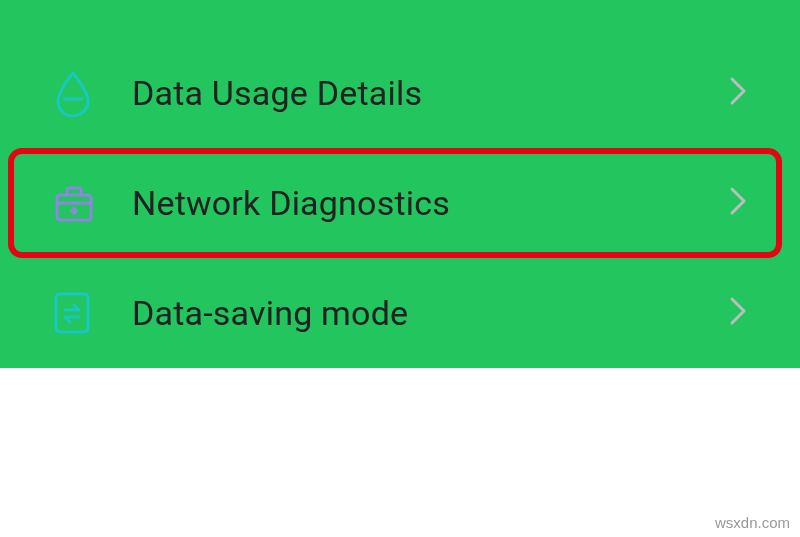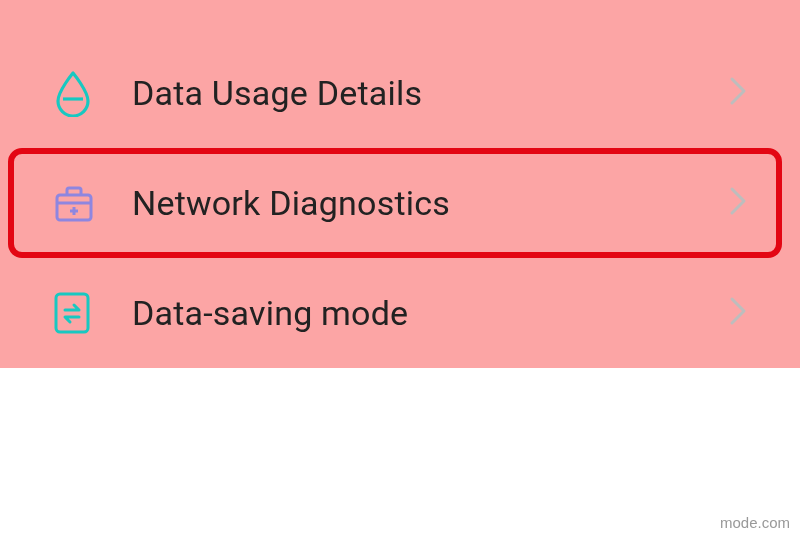--- a/index.html
+++ b/index.html
@@ -8,21 +8,21 @@
       box-sizing: border-box;
     }
     body {
       font-family: -apple-system, BlinkMacSystemFont, "Segoe UI", Roboto, Helvetica, Arial, sans-serif;
       background: #ffffff;
       width: 800px;
       height: 537px;
       position: relative;
     }
     .settings-list {
-      background: #fca5a5;
+      background: #22c55e;
       padding: 38px 10px 0 0;
     }
     .list-item {
       display: flex;
       align-items: center;
       height: 110px;
       padding: 0 42px 0 52px;
       cursor: pointer;
     }
     .list-item.highlighted {
@@ -109,13 +109,13 @@
     <span class="item-label">Data-saving mode</span>
     <span class="chevron">
       <svg width="20" height="32" viewBox="0 0 20 32" fill="none">
         <path d="M4 4 L16 16 L4 28" stroke="#bdbdbd" stroke-width="3" fill="none" stroke-linecap="round" stroke-linejoin="round"></path>
       </svg>
     </span>
   </div>
 
 </div>
 
-<div class="watermark">mode.com</div>
+<div class="watermark">wsxdn.com</div>
 
 </body></html>

